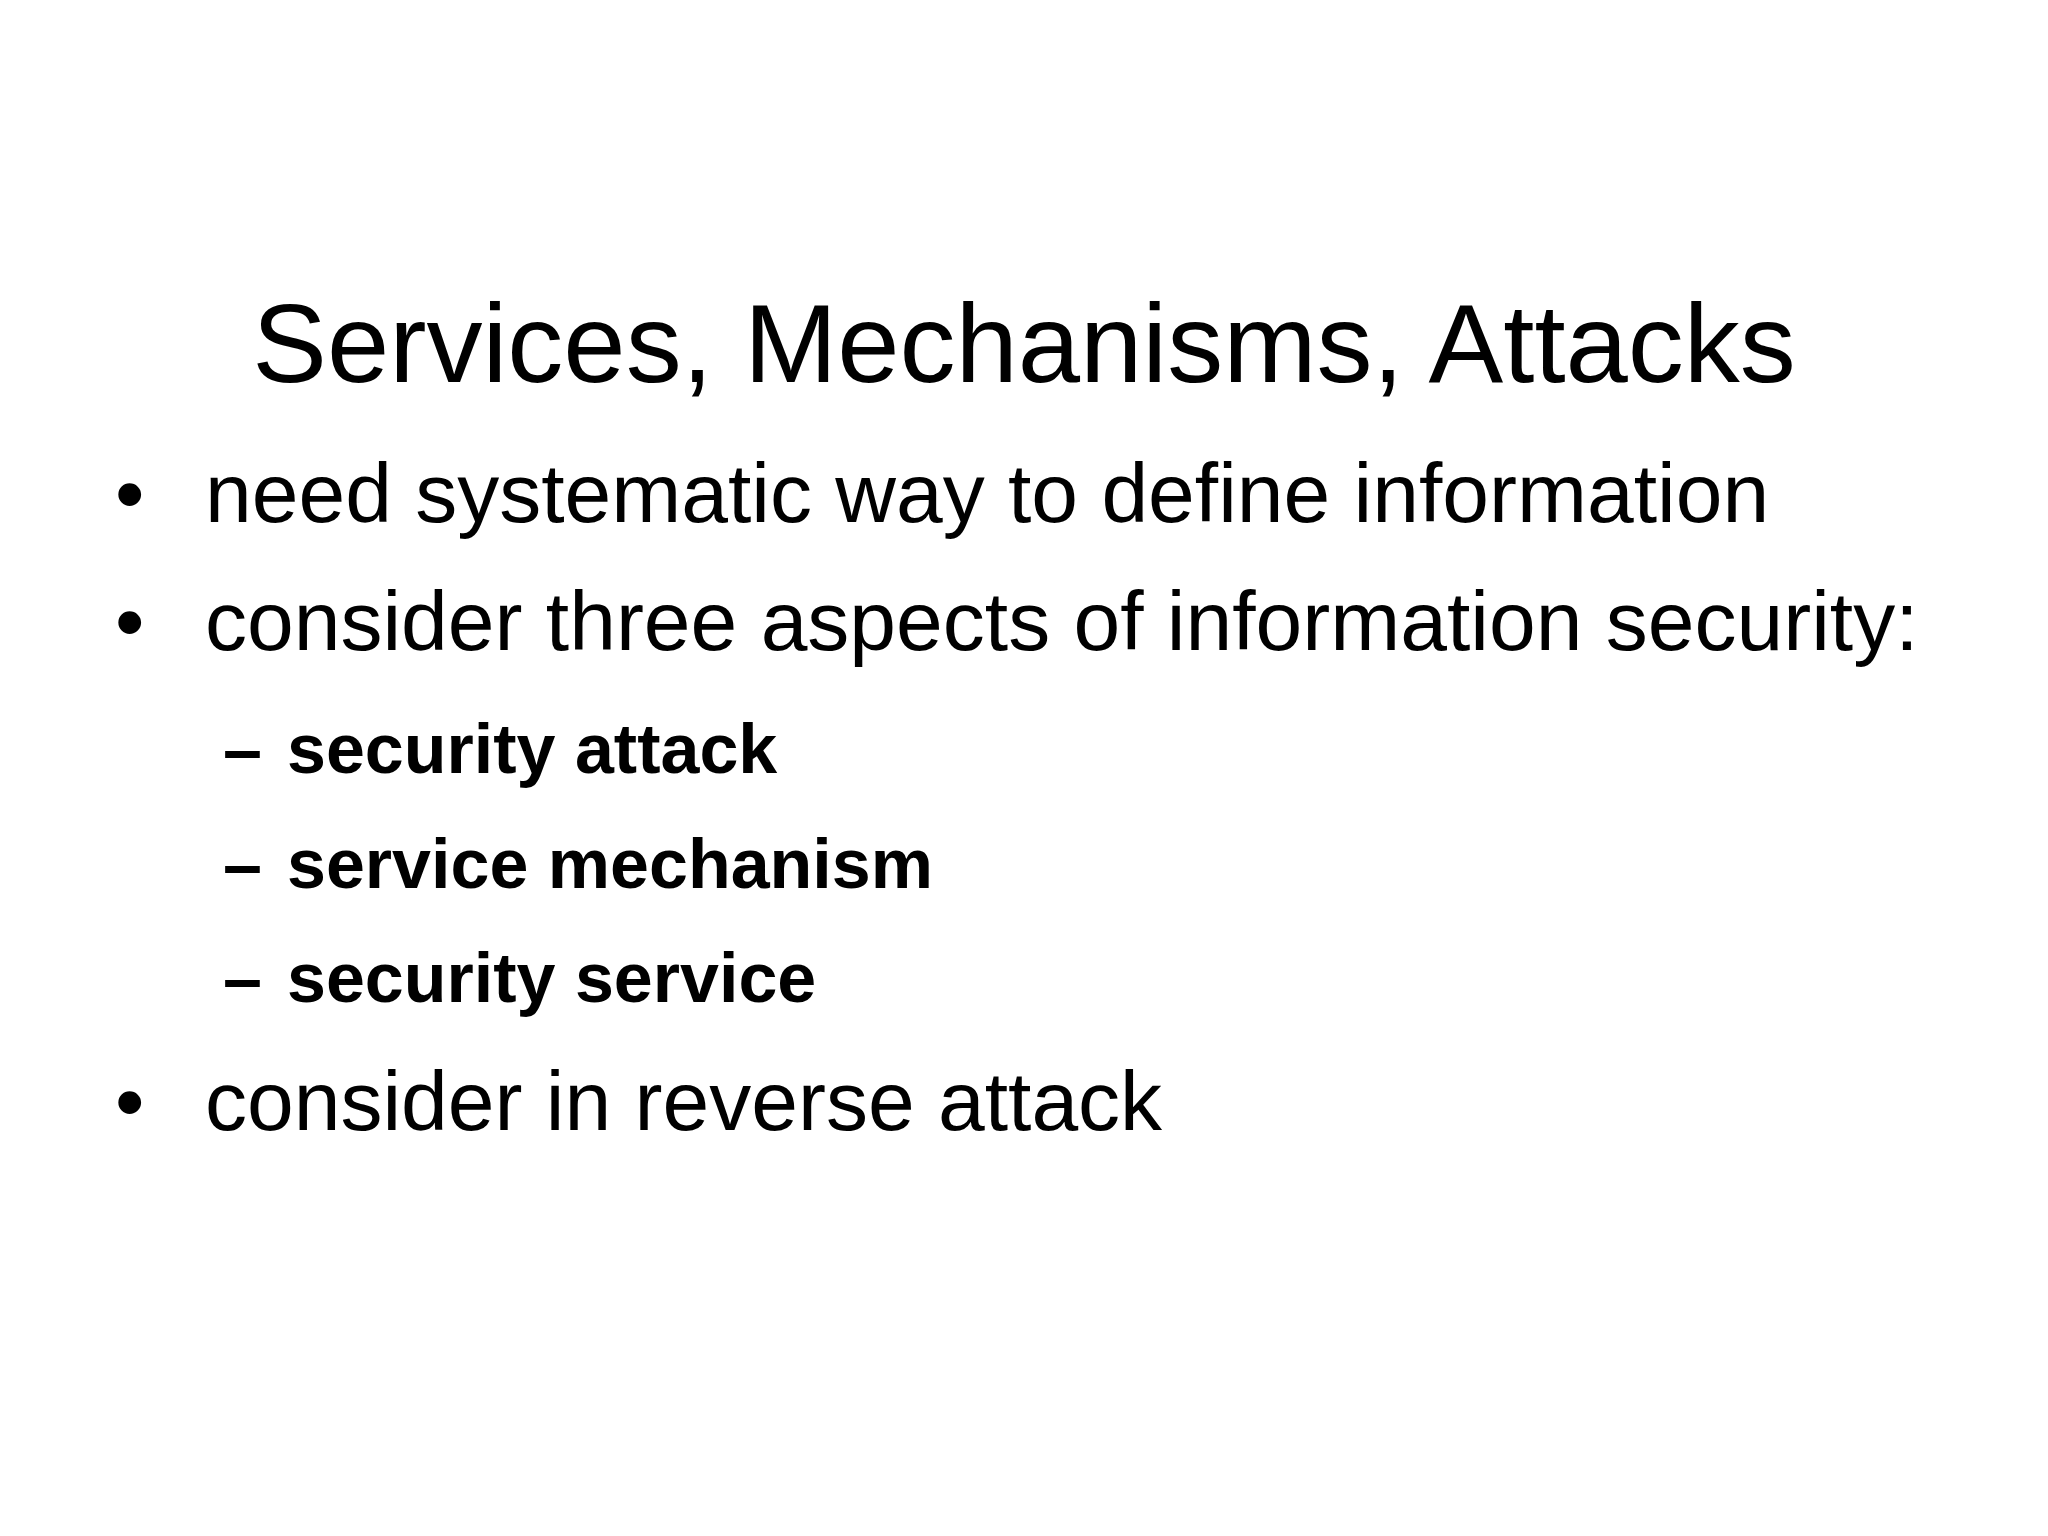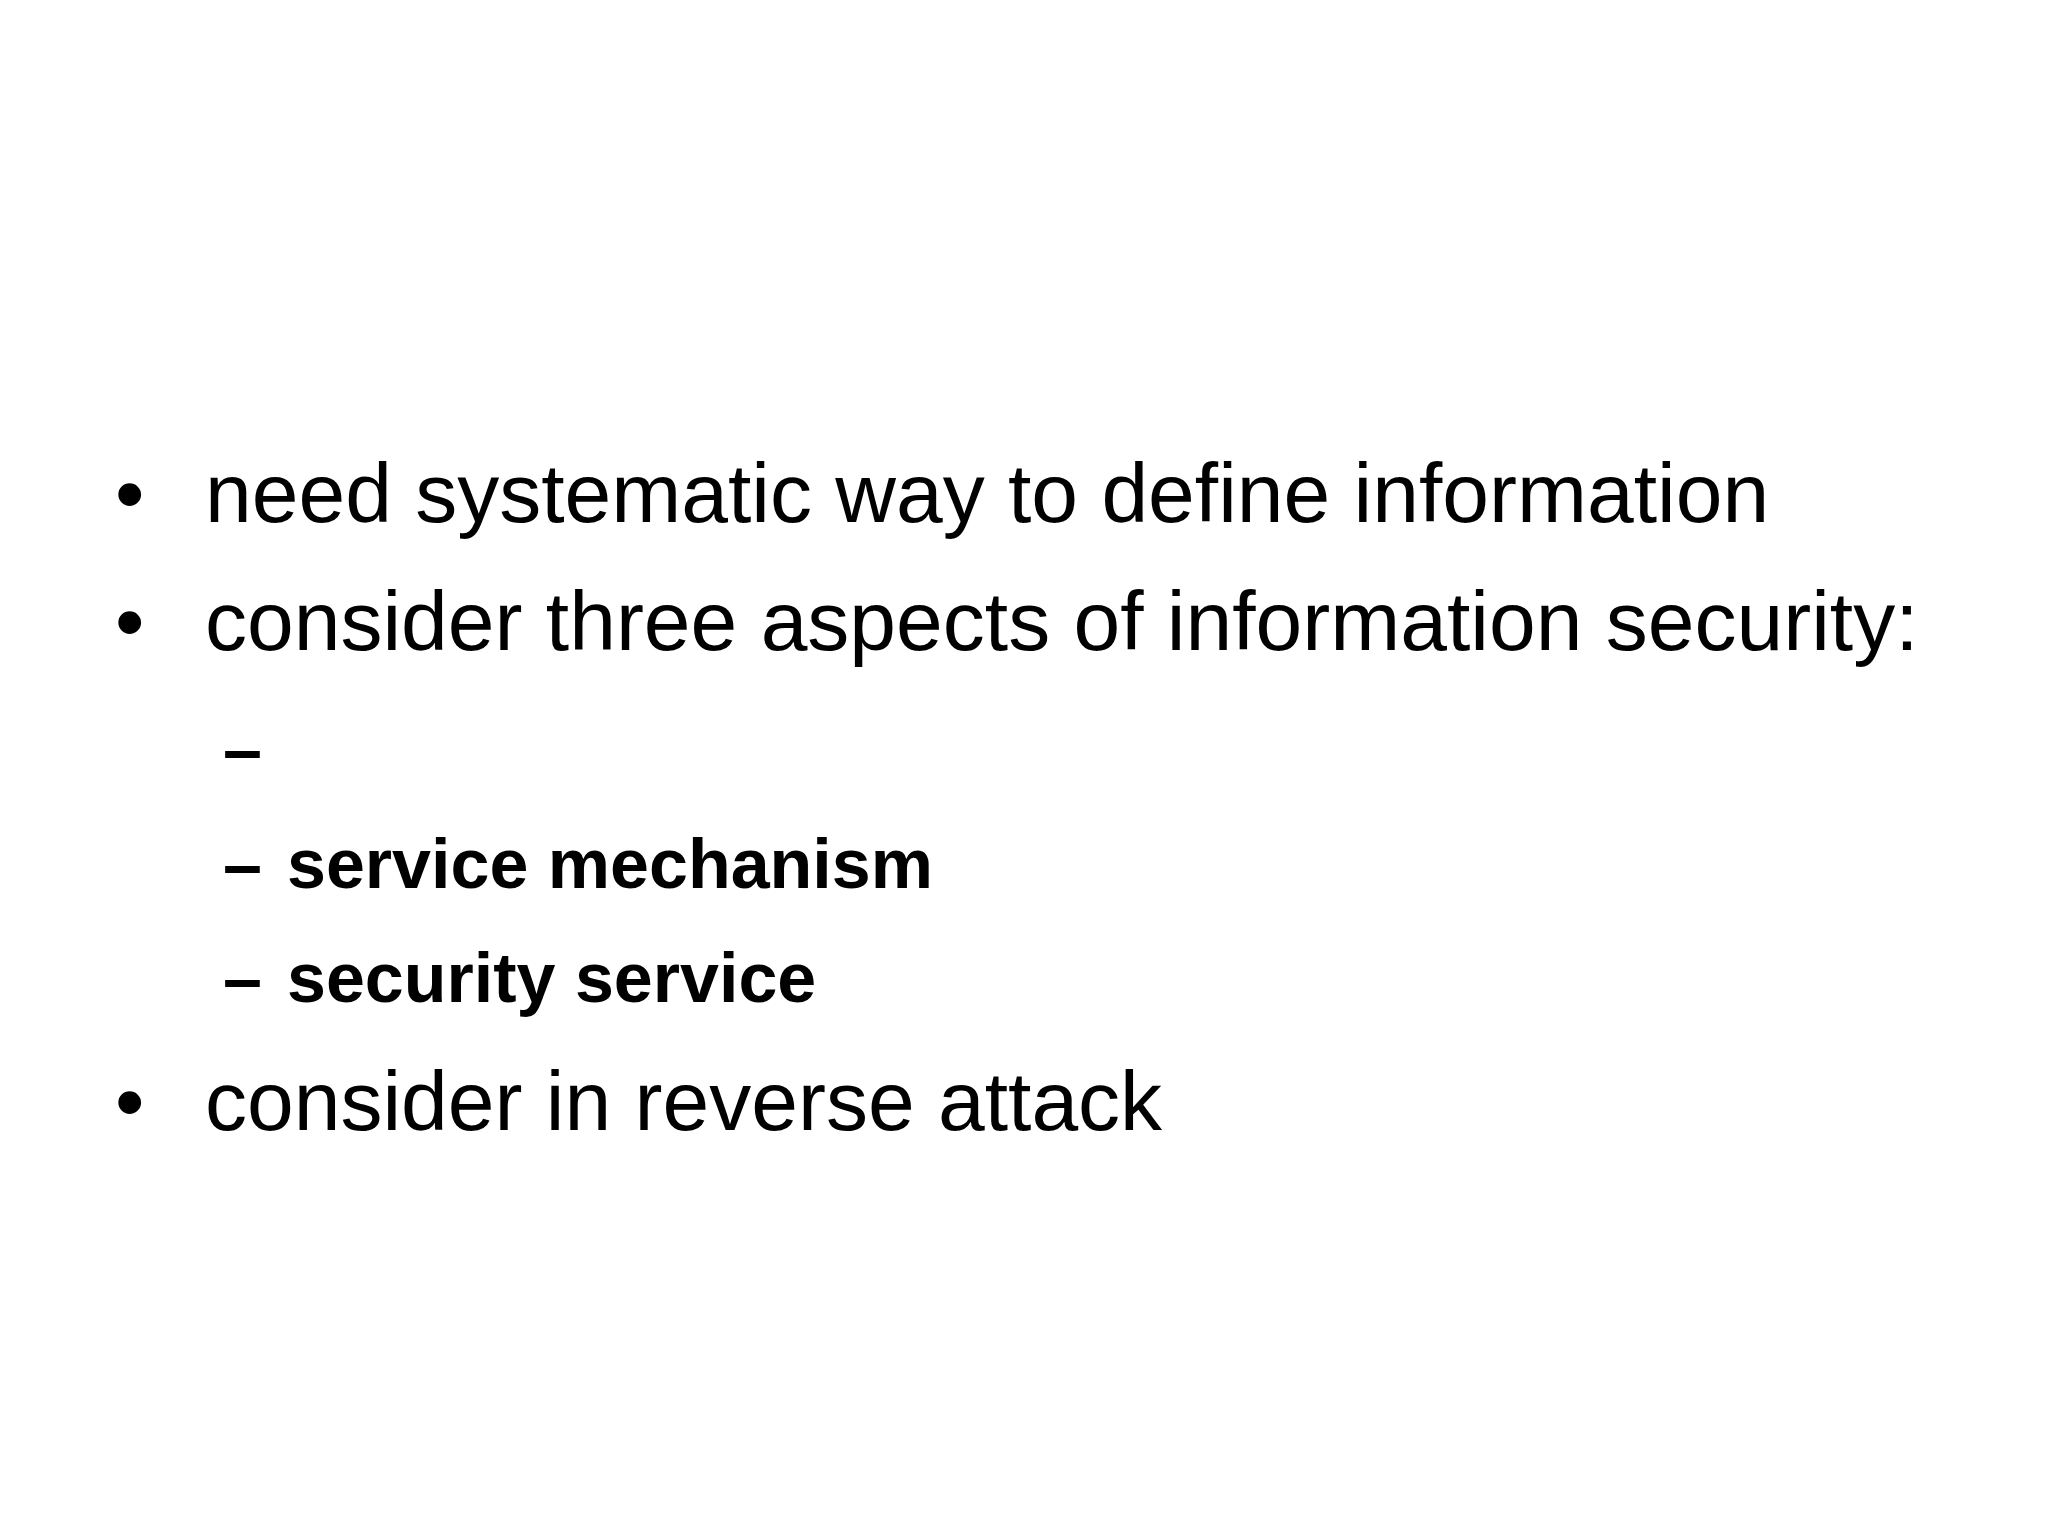--- a/index.html
+++ b/index.html
@@ -52,33 +52,35 @@
   #b2 { top: 714px; }
   #b3 { top: 829px; }
   #b4 { top: 943px; }
   #b5 { top: 1059px; }
 </style>
 </head>
 <body>
 
 <div id="slide">
 
+  <h1 class="title">Services, Mechanisms, Attacks</h1>
 
   <div id="b0" class="line lv1">
     <span class="marker">•</span>
     <span class="text">need systematic way to define information</span>
   </div>
 
   <div id="b1" class="line lv1">
     <span class="marker">•</span>
     <span class="text">consider three aspects of information security:</span>
   </div>
 
   <div id="b2" class="line lv2">
     <span class="marker">–</span>
+    <span class="text">security attack</span>
   </div>
 
   <div id="b3" class="line lv2">
     <span class="marker">–</span>
     <span class="text">service mechanism</span>
   </div>
 
   <div id="b4" class="line lv2">
     <span class="marker">–</span>
     <span class="text">security service</span>

